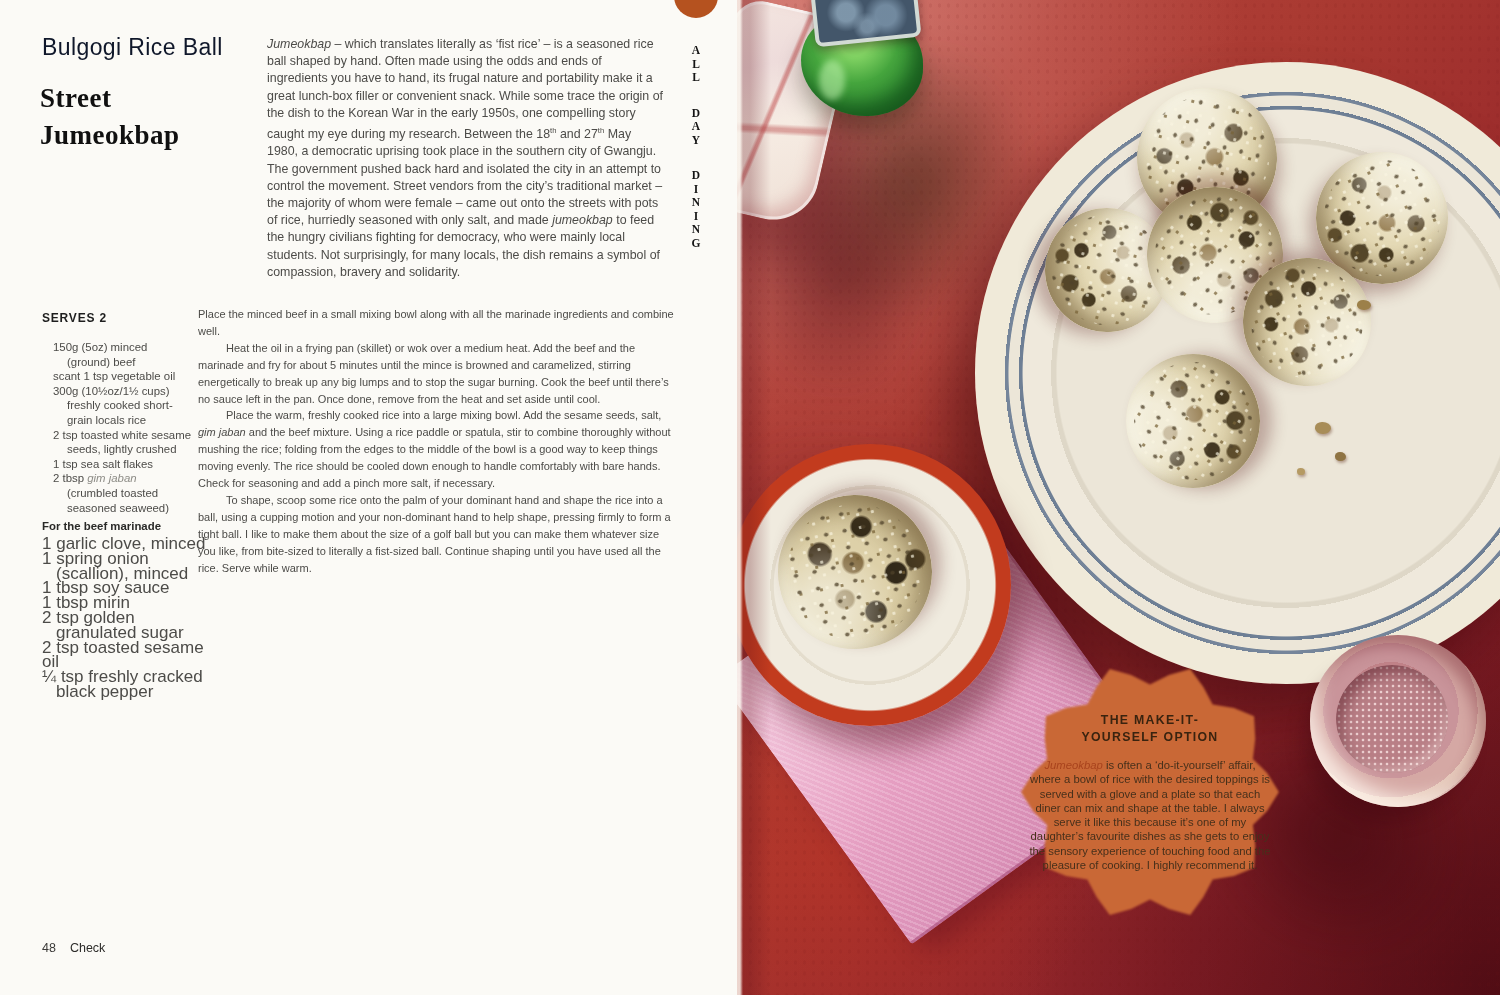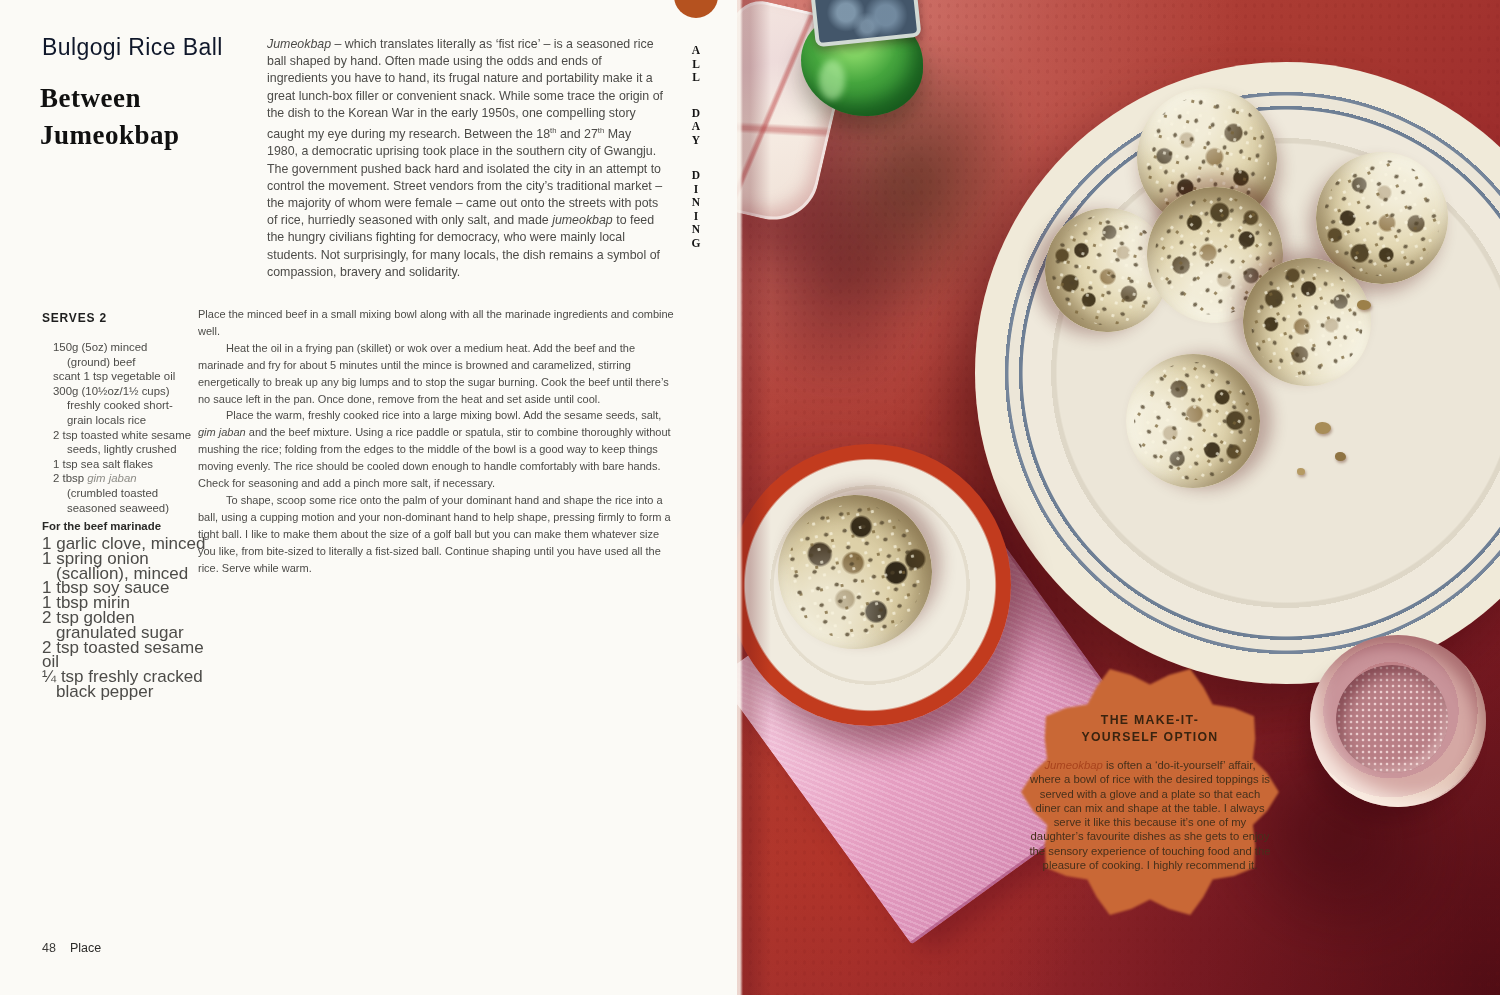--- a/index.html
+++ b/index.html
@@ -159,21 +159,21 @@
 </style>
 </head>
 <body>
 
 <div class="stage">
 
   <section class="page-left">
     <div class="dot"></div>
     <h1 class="title">Bulgogi Rice Ball</h1>
     <div class="ktitle">
-      <div>Between</div>
+      <div>Street</div>
       <div>Jumeokbap</div>
     </div>
     <div class="vnav">
         <div class="vword">
           <div class="vletter">A</div>
           <div class="vletter">L</div>
           <div class="vletter">L</div>
         </div>
         <div class="vword">
           <div class="vletter">D</div>
@@ -218,21 +218,21 @@
         <div class="line">¼ tsp freshly cracked</div>
         <div class="line ind">black pepper</div>
       </div>
     <div class="method">
         <p class="mpara"><span>Place the minced beef in a small mixing bowl along with all the marinade ingredients and combine well.</span></p>
         <p class="mpara pind"><span>Heat the oil in a frying pan (skillet) or wok over a medium heat. Add the beef and the marinade and fry for about 5 minutes until the mince is browned and caramelized, stirring energetically to break up any big lumps and to stop the sugar burning. Cook the beef until there’s no sauce left in the pan. Once done, remove from the heat and set aside until cool.</span></p>
         <p class="mpara pind"><span>Place the warm, freshly cooked rice into a large mixing bowl. Add the sesame seeds, salt, </span><span class="it">gim jaban</span><span> and the beef mixture. Using a rice paddle or spatula, stir to combine thoroughly without mushing the rice; folding from the edges to the middle of the bowl is a good way to keep things moving evenly. The rice should be cooled down enough to handle comfortably with bare hands. Check for seasoning and add a pinch more salt, if necessary.</span></p>
         <p class="mpara pind"><span>To shape, scoop some rice onto the palm of your dominant hand and shape the rice into a ball, using a cupping motion and your non-dominant hand to help shape, pressing firmly to form a tight ball. I like to make them about the size of a golf ball but you can make them whatever size you like, from bite-sized to literally a fist-sized ball. Continue shaping until you have used all the rice. Serve while warm.</span></p>
       </div>
     <div class="footer">
-      <span>48</span><span class="book">Place</span>
+      <span>48</span><span class="book">Check</span>
     </div>
   </section>
 
   <section class="photo">
     <div class="grain"></div>
 
     <div class="shadow sh-bottle"></div>
     <div class="shadow sh-wglass"></div>
     <div class="shadow sh-plate"></div>
     <div class="shadow sh-splate"></div>

